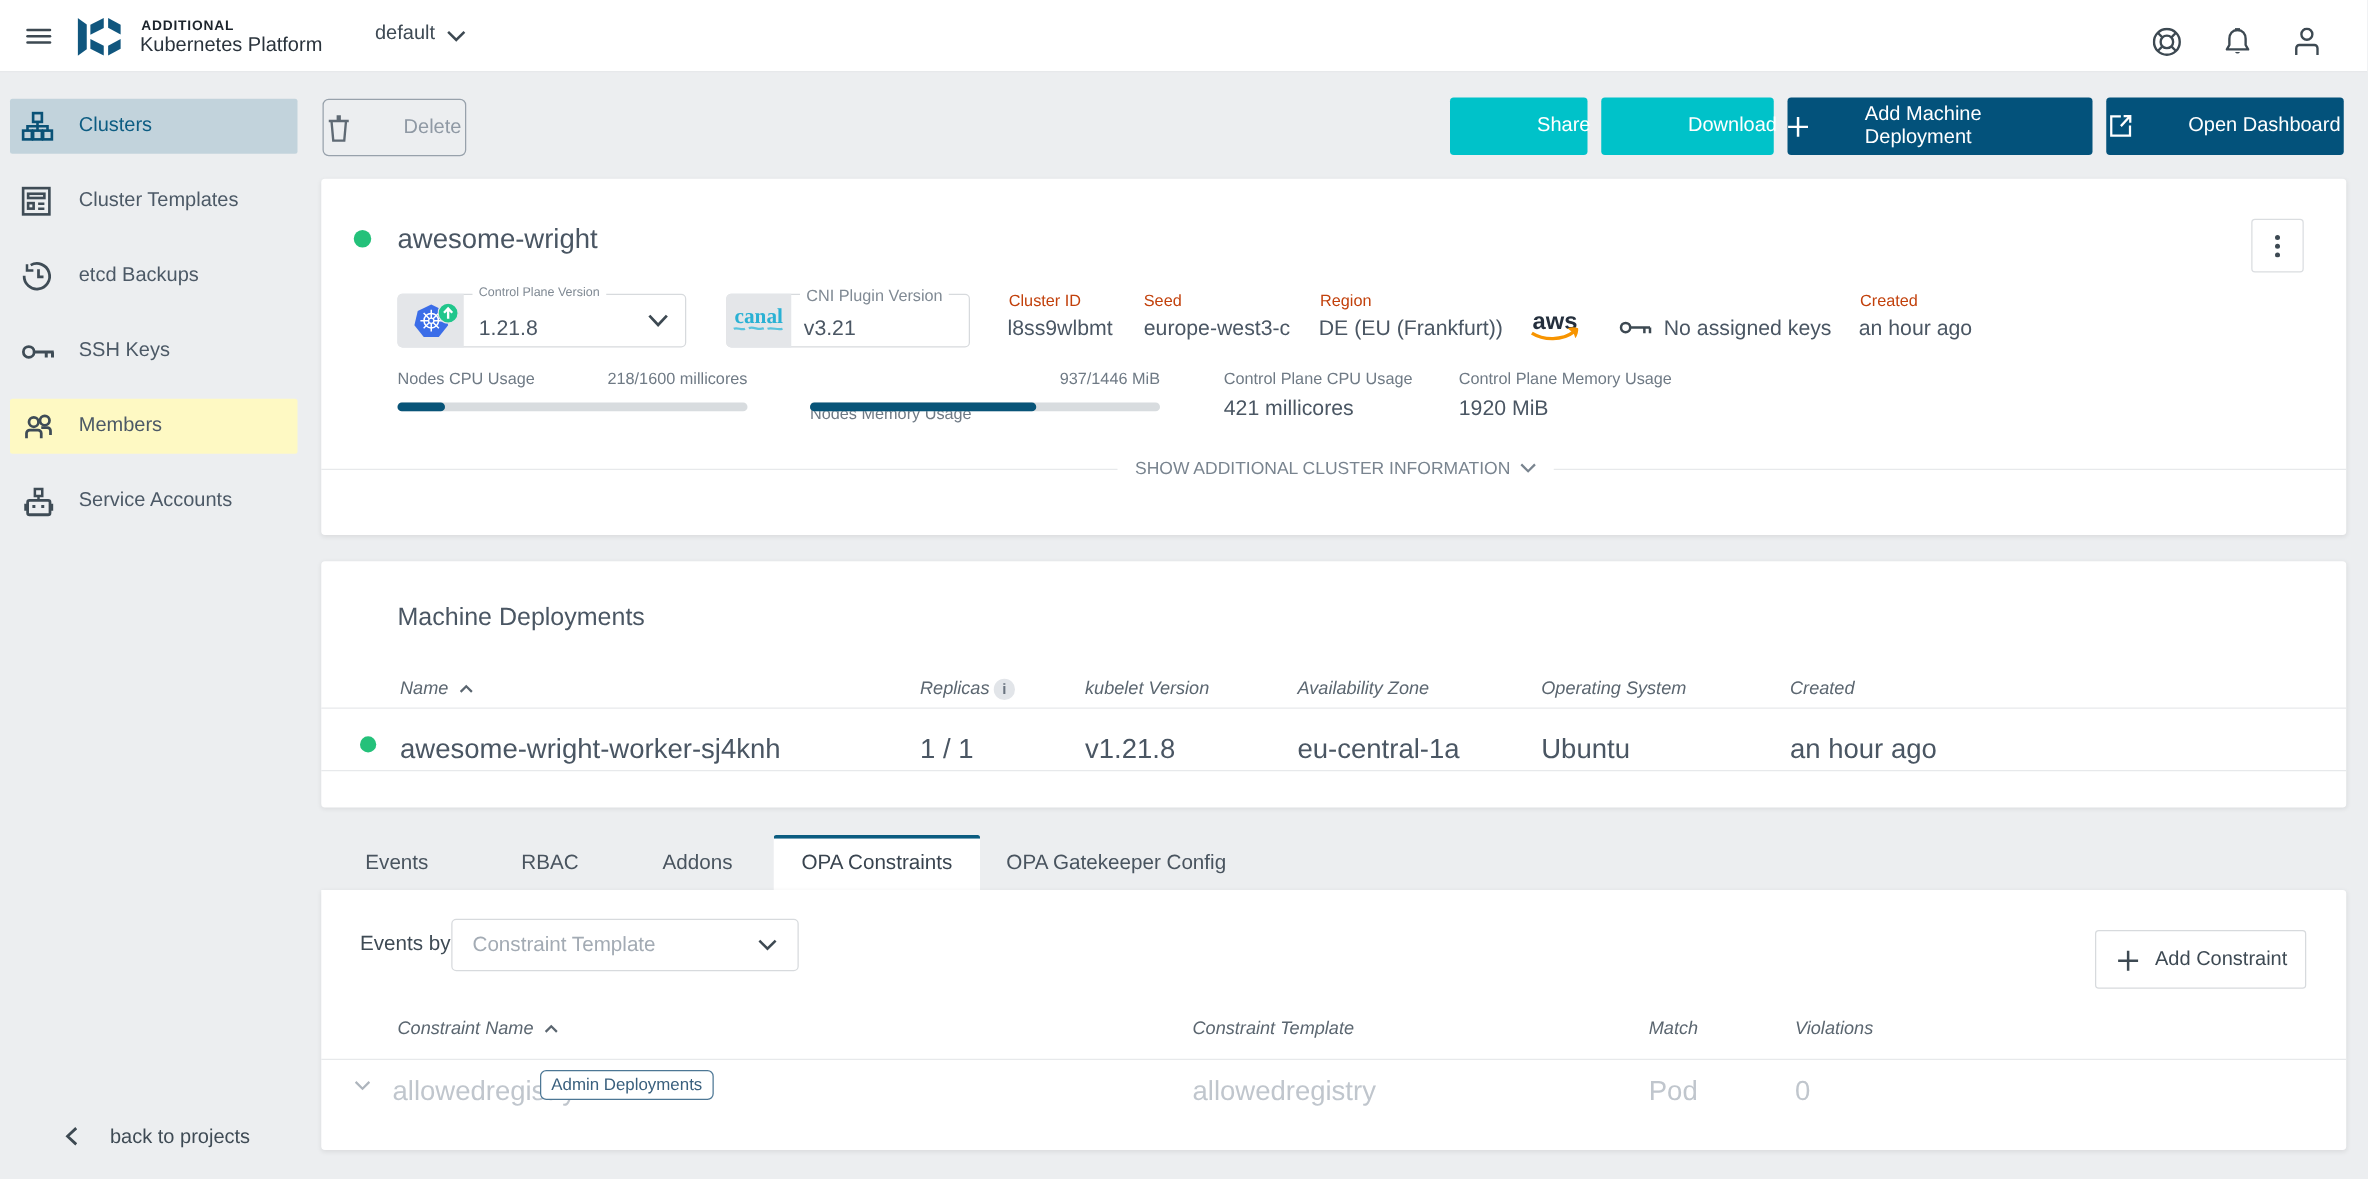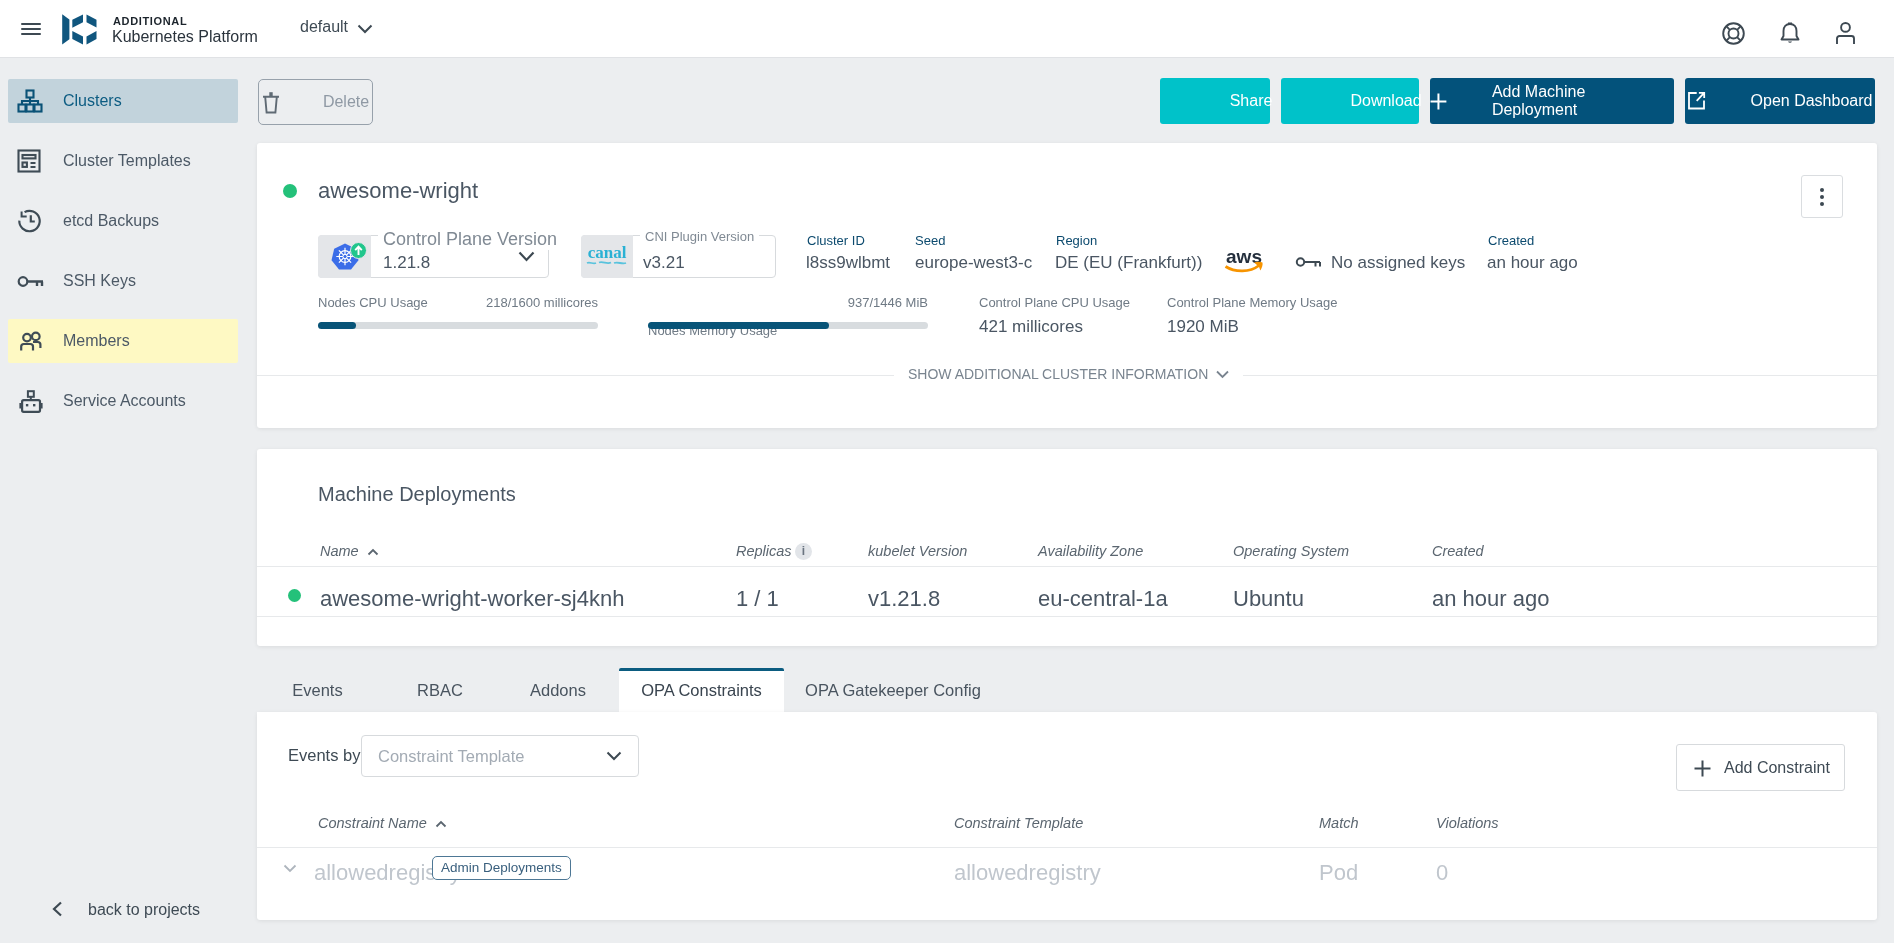--- a/index.html
+++ b/index.html
@@ -13,21 +13,21 @@
 #brandsub { position:absolute; left:112px; top:28px; font-size:16px; color:#2a333c; }
 #projsel { position:absolute; left:300px; top:18px; font-size:16px; color:#3e4a54; }
 .hicon { position:absolute; top:22px; }
 .sideitem { position:absolute; left:8px; width:230px; height:44px; border-radius:2px; }
 .sideitem .lbl { position:absolute; left:55px; top:50%; transform:translateY(-50%); font-size:16px; color:#4c5966; white-space:nowrap; }
 .sideitem svg { position:absolute; left:7px; top:50%; transform:translateY(-50%); }
 .btn { position:absolute; height:46px; border-radius:3px; font-size:16px; color:#fff; display:flex; align-items:center; justify-content:center;gap:32px; }
 .btn.teal { background:#00c2c9;padding-left:27px; }
 .btn.navy { background:#03527b; }
 .card { position:absolute; left:257px; width:1620px; background:#fff; border-radius:3px; box-shadow:0 1px 4px rgba(0,0,0,0.08); }
-.lab { font-size:13px; color:#0c4a6e; position:absolute; white-space:nowrap; }
+.lab { font-size:13px; color:#c2410c; position:absolute; white-space:nowrap; }
 .val { font-size:17px; color:#4a5663; position:absolute; white-space:nowrap; }
 .dot { position:absolute; border-radius:50%; background:#24c17a; }
 .bar { position:absolute; height:7px; border-radius:4px; background:#d8dcdf; }
 .bar .fill { height:7px; border-radius:4px; background:#085478; }
 .th { font-size:14.5px; color:#5b6670; position:absolute; white-space:nowrap;font-style:italic; }
 .td { font-size:22px; color:#4a5663; position:absolute; white-space:nowrap; }
 .tab { position:absolute; top:668px; height:44px; font-size:16.5px; color:#49545f; display:flex; align-items:center; justify-content:center; }
 .mut { color:#c0c6cd; }
 </style>
 </head>
@@ -189,21 +189,21 @@
     <circle cx="15" cy="13.5" r="5.8"></circle>
     <path d="M15 4.8 L15 22.2 M6.3 13.5 L23.7 13.5 M8.9 7.4 L21.1 19.6 M21.1 7.4 L8.9 19.6"></path>
   </g>
   <circle cx="15" cy="13.5" r="2.1" fill="#3b6de8" stroke="#fff" stroke-width="1"></circle>
 </svg>
 <circle class="abs"></circle>
 <svg class="abs" style="left:350px;top:242px" width="17" height="17" viewBox="0 0 17 17">
   <circle cx="8.5" cy="8.5" r="8" fill="#21c68c" stroke="#e4e6e9" stroke-width="1"></circle>
   <path d="M8.5 13 L8.5 5.4 M5.2 8.2 L8.5 4.7 L11.8 8.2" fill="none" stroke="#fff" stroke-width="1.9"></path>
 </svg>
-<div class="abs" style="left:378px;top:229px;background:#fff;padding:0 5px;font-size:18px;color:#808a94;">Control Plane Version</div>
+<div class="abs" style="left:378px;top:229px;background:#fff;padding:0 5px;font-size:10px;color:#808a94;">Control Plane Version</div>
 <div class="abs" style="left:383px;top:253px;font-size:17px;color:#4a5663;">1.21.8</div>
 <svg class="abs" style="left:518px;top:251px" width="17" height="11" viewBox="0 0 17 11">
     <path d="M1.5 1.5 L8.5 9 L15.5 1.5" fill="none" stroke="#3d4952" stroke-width="2.2"></path>
   </svg>
 
 <div class="abs" style="left:581px;top:235px;width:195px;height:43px;border:1px solid #d7dadd;border-radius:4px;"></div>
 <div class="abs" style="left:581px;top:235px;width:52px;height:43px;background:#e4e6e9;border-radius:4px 0 0 4px;"></div>
 <svg class="abs" style="left:585px;top:241px" width="44" height="30" viewBox="0 0 44 30">
   <text x="22" y="17" text-anchor="middle" font-family="Liberation Serif,serif" font-weight="bold" font-size="17" fill="#2ab1d4">canal</text>
   <path d="M2 22 C5 20.5 8 23.5 11 22 M14 21.5 C18 20 22 23.5 26 21.5 M29 22 C33 20.5 37 23.5 41 22" stroke="#59c3dd" stroke-width="1.8" fill="none"></path>

